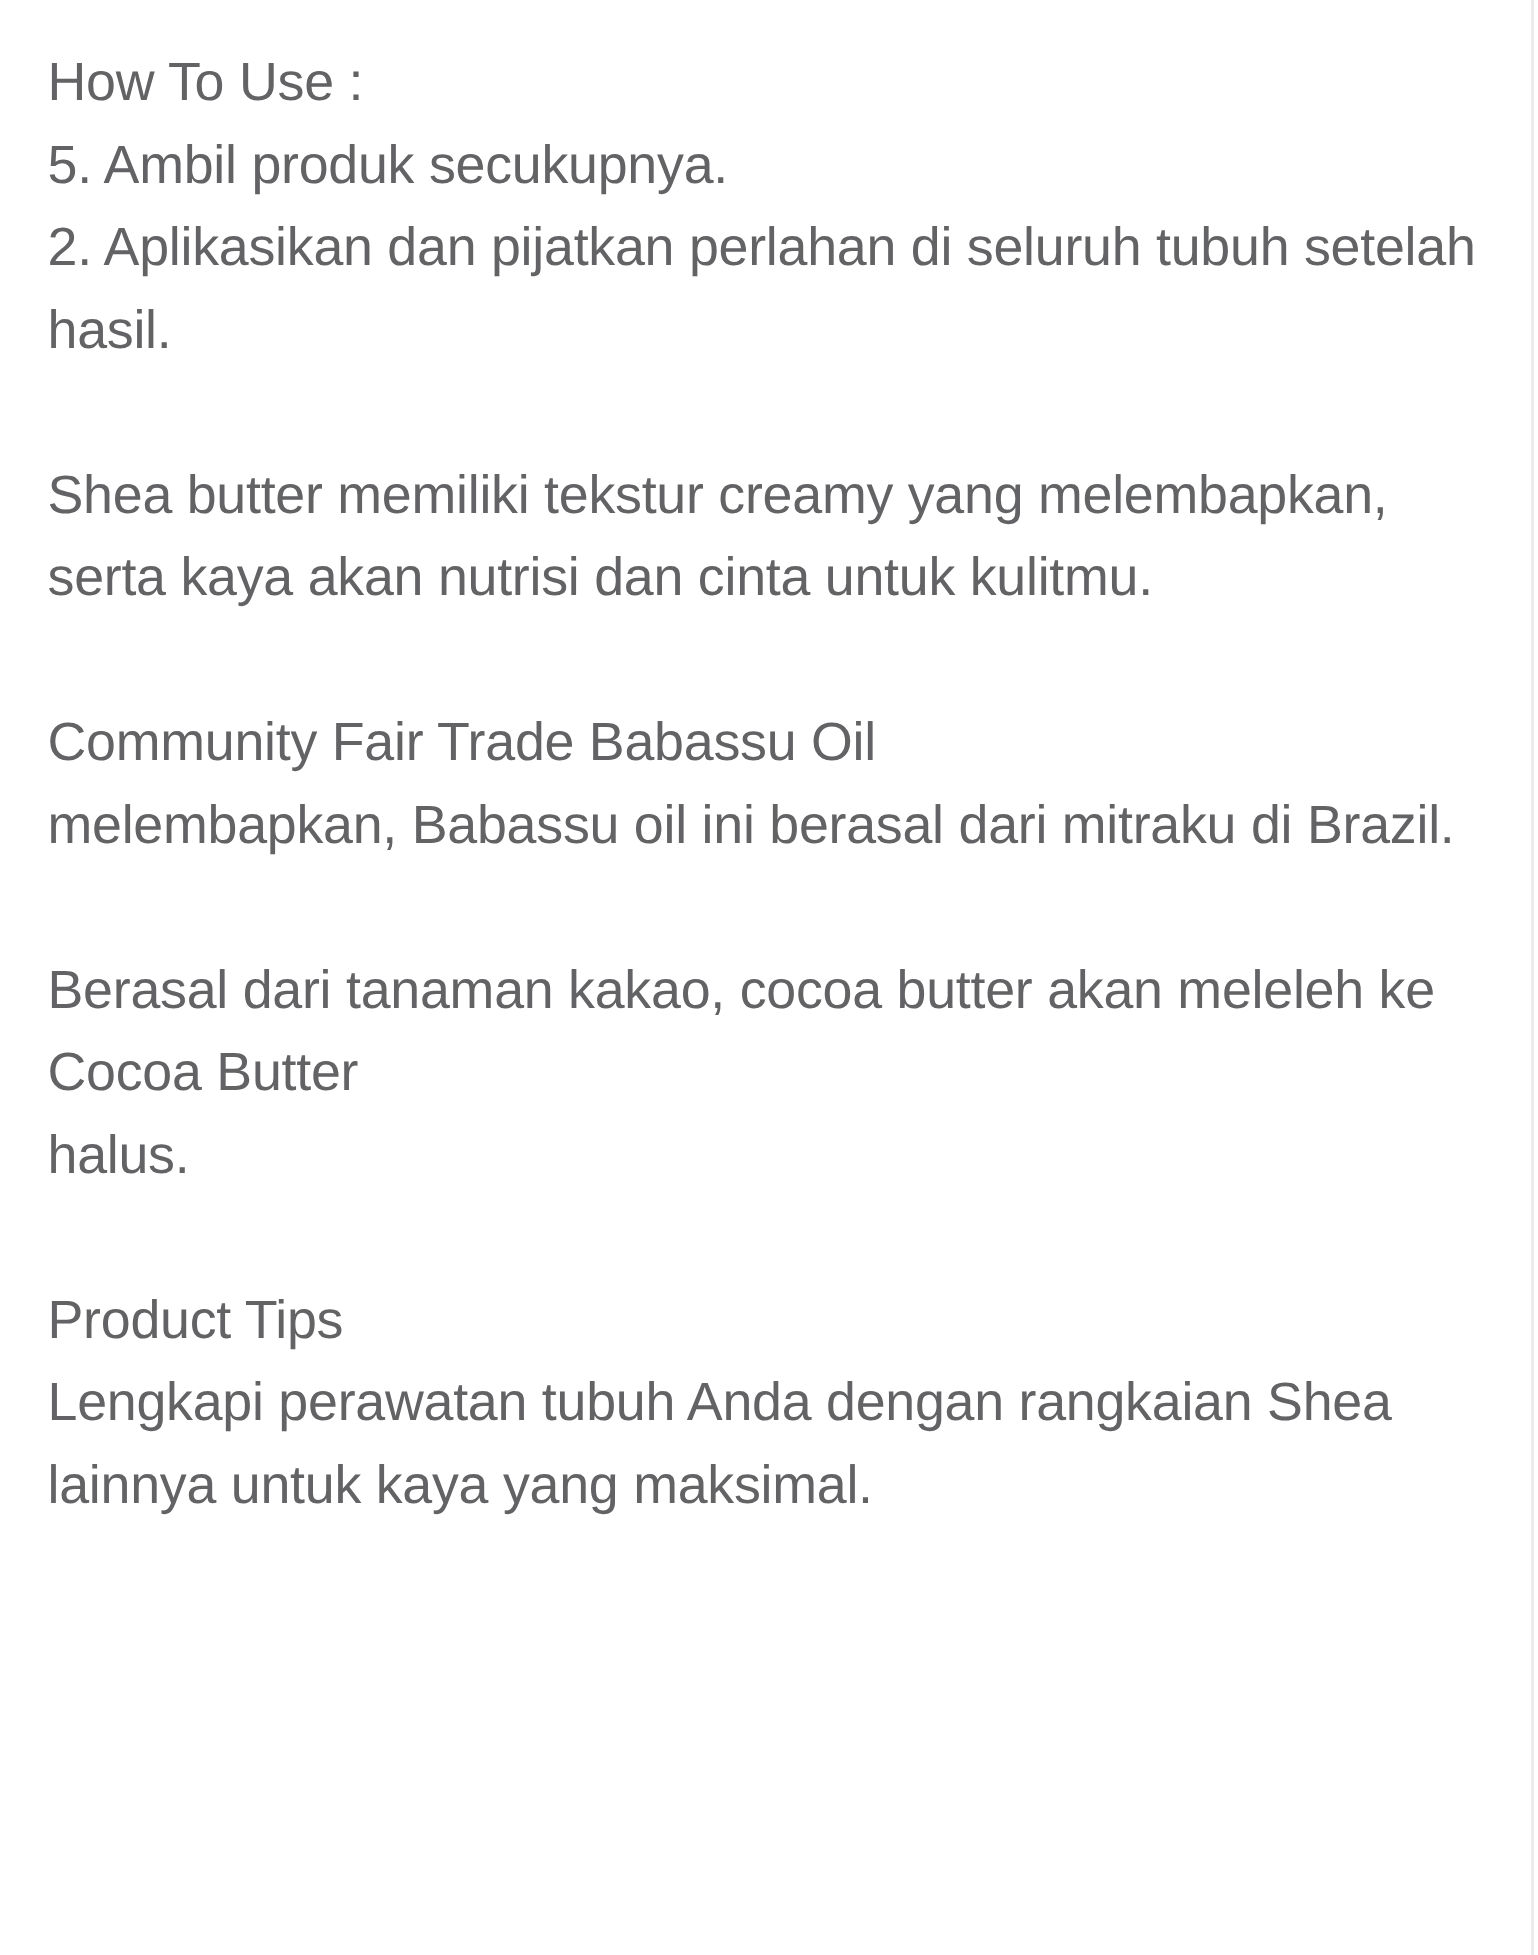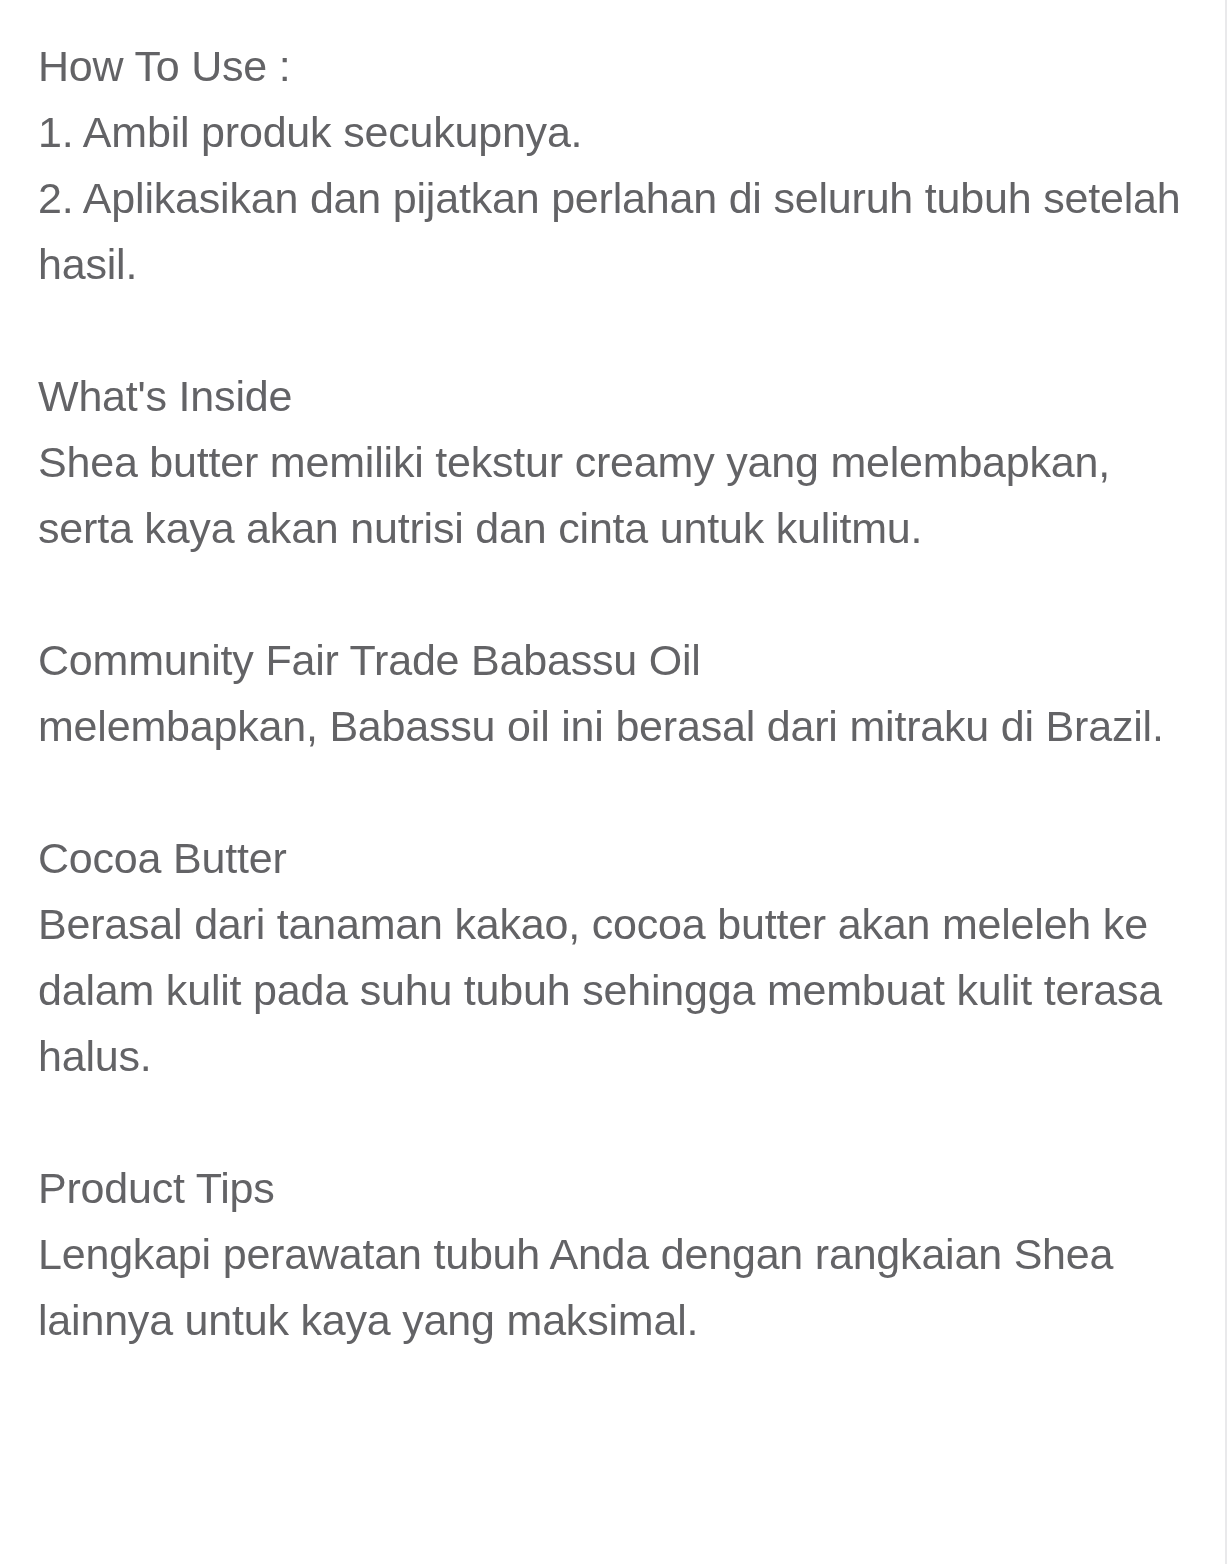--- a/index.html
+++ b/index.html
@@ -39,46 +39,44 @@
     background: #e9e9eb;
   }
 </style>
 </head>
 <body>
 
 <div class="page">
 
   <section class="text-section">
     <div class="line">How To Use :</div>
-    <div class="line">1. Ambil produk secukupnya.</div>
+    <div class="line">5. Ambil produk secukupnya.</div>
     <div class="line">2. Aplikasikan dan pijatkan perlahan di seluruh tubuh setelah</div>
     <div class="line">hasil.</div>
   </section>
 
   <div class="section-spacer"></div>
 
   <section class="text-section">
-    <div class="line">What's Inside</div>
     <div class="line">Shea butter memiliki tekstur creamy yang melembapkan,</div>
     <div class="line">serta kaya akan nutrisi dan cinta untuk kulitmu.</div>
   </section>
 
   <div class="section-spacer"></div>
 
   <section class="text-section">
     <div class="line">Community Fair Trade Babassu Oil</div>
     <div class="line">melembapkan, Babassu oil ini berasal dari mitraku di Brazil.</div>
   </section>
 
   <div class="section-spacer"></div>
 
   <section class="text-section">
+    <div class="line">Berasal dari tanaman kakao, cocoa butter akan meleleh ke</div>
     <div class="line">Cocoa Butter</div>
-    <div class="line">Berasal dari tanaman kakao, cocoa butter akan meleleh ke</div>
-    <div class="line">dalam kulit pada suhu tubuh sehingga membuat kulit terasa</div>
     <div class="line">halus.</div>
   </section>
 
   <div class="section-spacer"></div>
 
   <section class="text-section">
     <div class="line">Product Tips</div>
     <div class="line">Lengkapi perawatan tubuh Anda dengan rangkaian Shea</div>
     <div class="line">lainnya untuk kaya yang maksimal.</div>
   </section>

